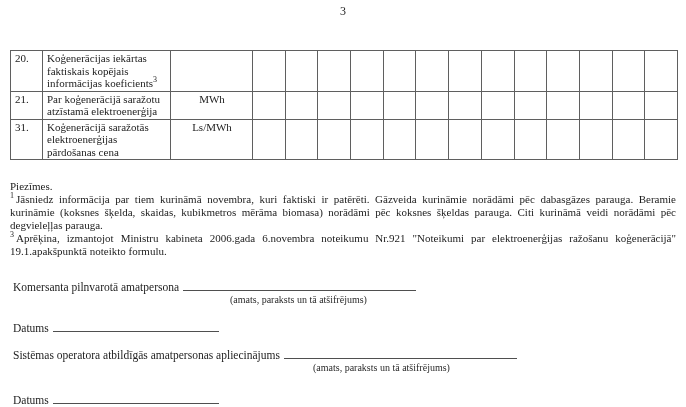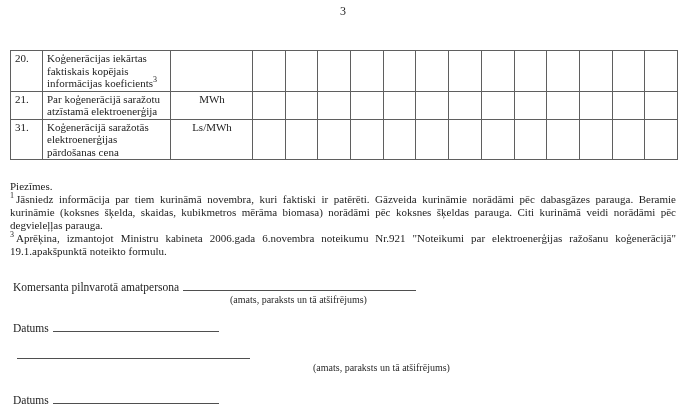--- a/index.html
+++ b/index.html
@@ -154,21 +154,21 @@
     <div class="blk-officer">
       <span>Komersanta pilnvarotā amatpersona</span><span class="fill w-officer"></span>
       <div class="caption cap-officer">(amats, paraksts un tā atšifrējums)</div>
     </div>
 
     <div class="blk-date1">
       <span>Datums</span><span class="fill w-date"></span>
     </div>
 
     <div class="blk-operator">
-      <span class="fill w-operator"></span>
+      <span>Sistēmas operatora atbildīgās amatpersonas apliecinājums</span><span class="fill w-operator"></span>
       <div class="caption cap-operator">(amats, paraksts un tā atšifrējums)</div>
     </div>
 
     <div class="blk-date2">
       <span>Datums</span><span class="fill w-date"></span>
     </div>
 
   </div>
 </div>
 

